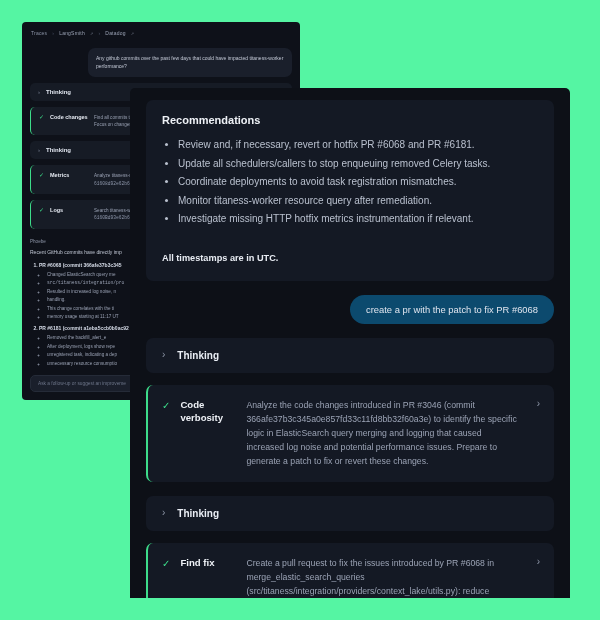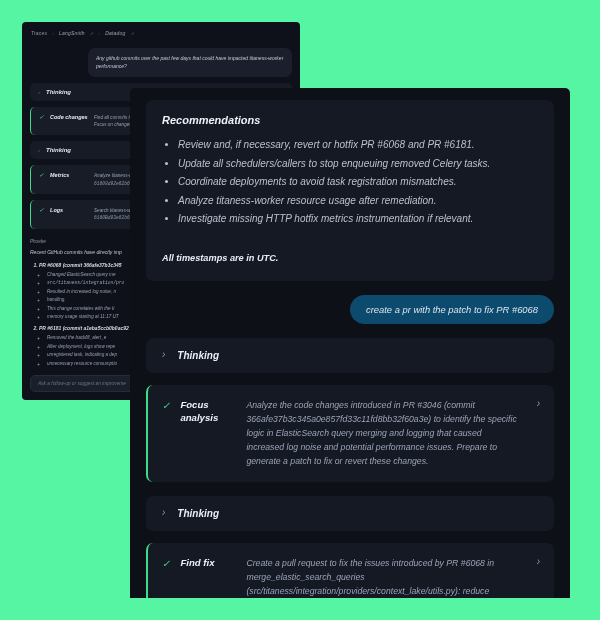--- a/index.html
+++ b/index.html
@@ -2,21 +2,21 @@
 <html><head>
 <meta charset="utf-8">
 <style>
   html,body{margin:0;padding:0;}
   body{
     width:600px;height:620px;overflow:hidden;
     background:#55f5a3;
     font-family:"Liberation Sans", sans-serif;
     -webkit-font-smoothing:antialiased;
   }
-  .stage{position:relative;width:600px;height:620px;font-style:italic;}
+  .stage{position:relative;width:600px;height:620px;}
 
   
   .bg-window{
     position:absolute;left:22px;top:22px;width:278px;height:378px;
     background:#0e1119;border-radius:4px;overflow:hidden;
   }
   .bg-breadcrumb{
     display:flex;align-items:center;gap:5px;
     padding:8px 9px 6px 9px;font-size:5px;color:#8b93a6;letter-spacing:.2px;
   }
@@ -191,38 +191,38 @@
 
   <div class="fg">
     <div class="fg-inner">
 
       <div class="rec-card">
         <div class="rec-title">Recommendations</div>
         <ul class="rec-list">
           <li>Review and, if necessary, revert or hotfix PR #6068 and PR #6181.</li>
           <li>Update all schedulers/callers to stop enqueuing removed Celery tasks.</li>
           <li>Coordinate deployments to avoid task registration mismatches.</li>
-          <li>Analyze titaness-worker resource usage after remediation.</li>
+          <li>Monitor titaness-worker resource query after remediation.</li>
           <li>Investigate missing HTTP hotfix metrics instrumentation if relevant.</li>
         </ul>
         <p class="rec-foot">All timestamps are in UTC.</p>
       </div>
 
       <div class="user-row">
         <div class="user-bubble">create a pr with the patch to fix PR #6068</div>
       </div>
 
       <div class="think-row">
         <span class="think-chev">›</span>
         <span class="think-label">Thinking</span>
       </div>
 
       <div class="tool-card">
         <span class="tool-ico">✓</span>
-        <span class="tool-name">Focus analysis</span>
+        <span class="tool-name">Code verbosity</span>
         <span class="tool-desc">Analyze the code changes introduced in PR #3046 (commit 366afe37b3c345a0e857fd33c11fd8bb32f60a3e) to identify the specific logic in ElasticSearch query merging and logging that caused increased log noise and potential performance issues. Prepare to generate a patch to fix or revert these changes.</span>
         <span class="tool-chev">›</span>
       </div>
 
       <div class="think-row">
         <span class="think-chev">›</span>
         <span class="think-label">Thinking</span>
       </div>
 
       <div class="tool-card">

